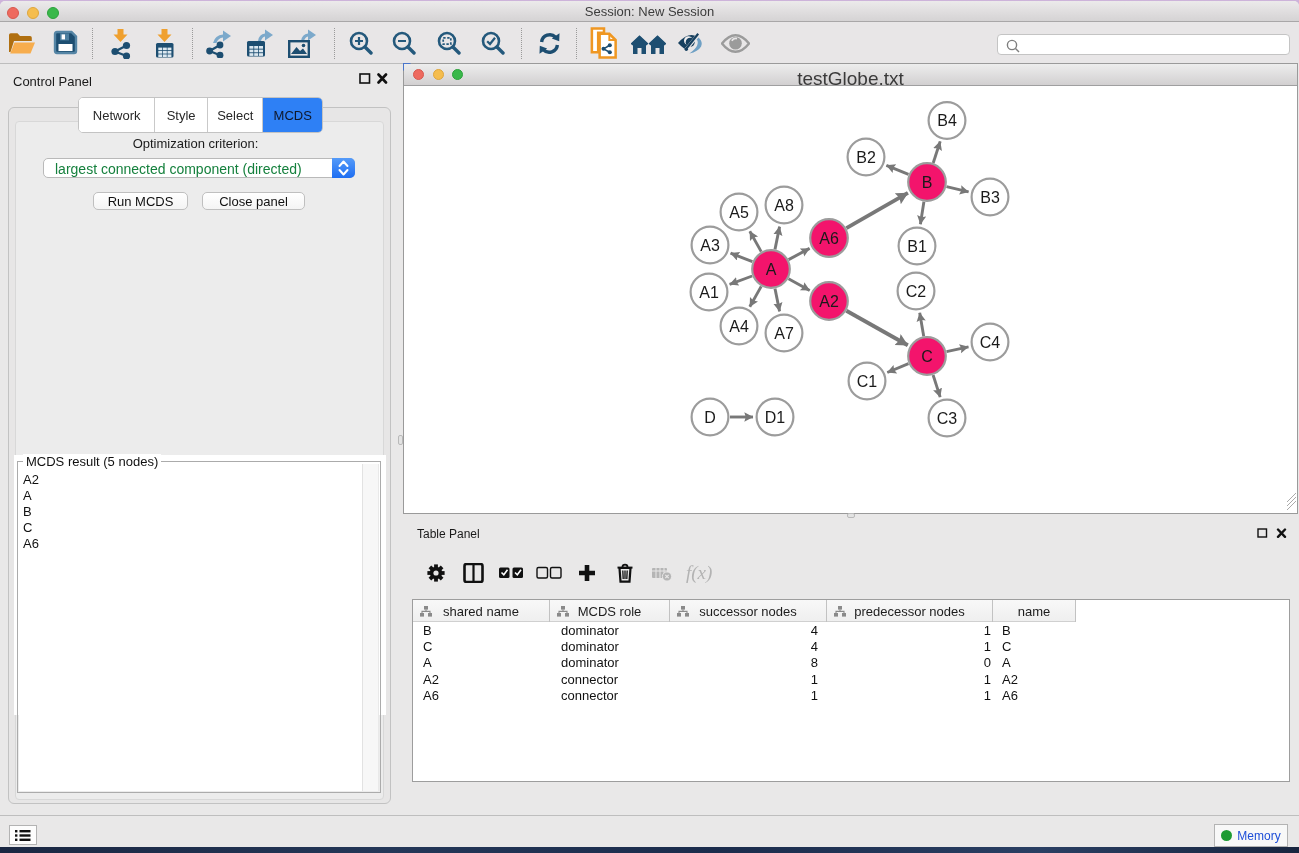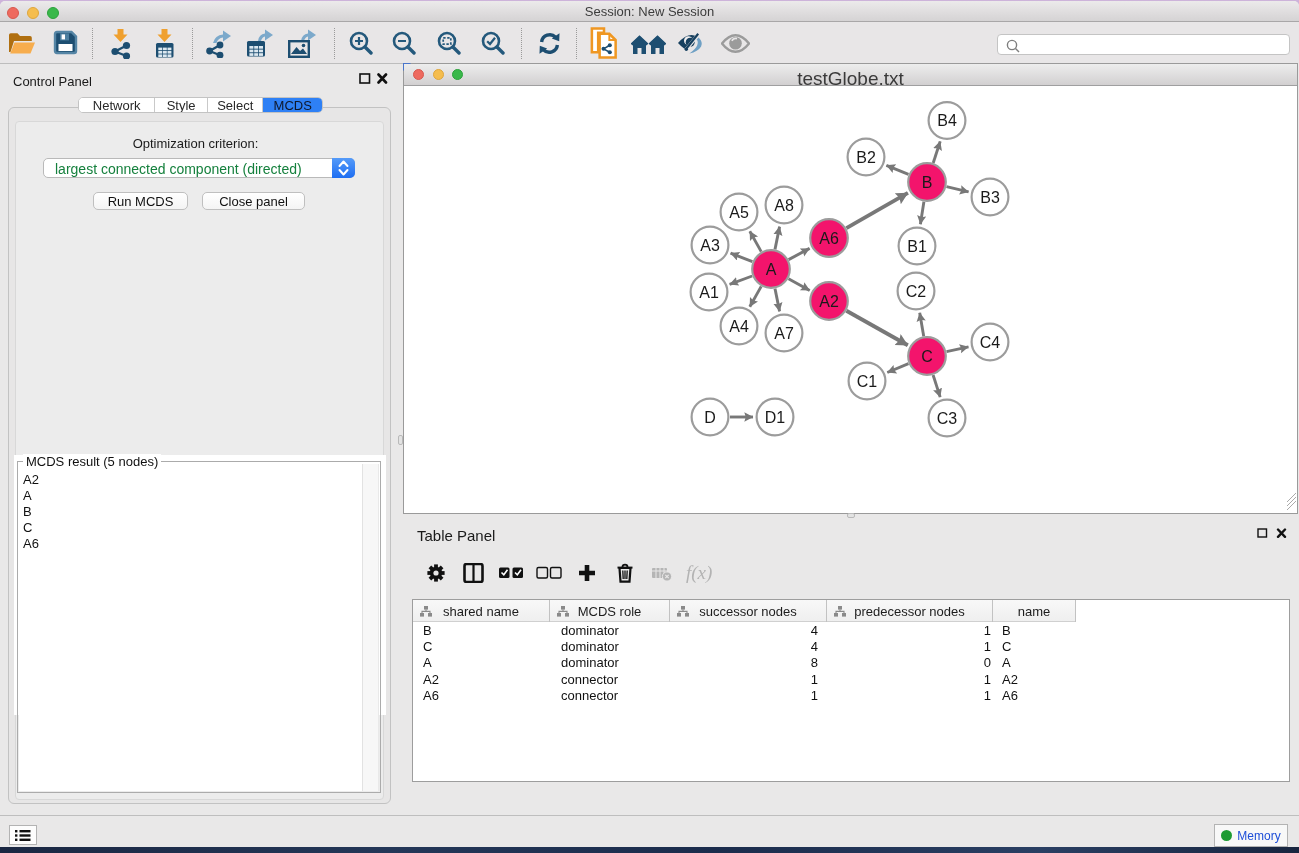--- a/index.html
+++ b/index.html
@@ -10,21 +10,21 @@
 #titlebar { position:absolute; left:0; top:0; width:1299px; height:21px; background:linear-gradient(#eceaeb,#d5d3d4); border-bottom:1px solid #a9a7a8; border-radius:5px 5px 0 0; }
 #titlebar .title { position:absolute; left:0; right:0; top:3px; text-align:center; font-size:13px; color:#3c3c3c; }
 .tl { position:absolute; top:6px; width:12px; height:12px; border-radius:50%; }
 #toolbar { position:absolute; left:0; top:21px; width:1299px; height:41px; background:#e8e6e7; }
 .tsep { position:absolute; top:6px; height:31px; width:0; border-left:1px dotted #9a9a9a; }
 .ticon { position:absolute; top:0; }
 #searchbox { position:absolute; left:997px; top:12px; width:293px; height:21px; background:#fff; border:1px solid #c4c4c4; border-radius:4px; }
 
 #cpanel { position:absolute; left:0; top:62px; width:403px; height:753px; background:#e9e8e8; border-top:1px solid #bdbdbd; }
 #cpanel .ptitle { position:absolute; left:13px; top:10px; font-size:13px; color:#1a1a1a; }
-.segctl { position:absolute; display:flex; height:16px; z-index:5; border:1px solid #c3c3c3; border-radius:5px; background:#fff; overflow:hidden; }
+.segctl { position:absolute; display:flex; height:36px; z-index:5; border:1px solid #c3c3c3; border-radius:5px; background:#fff; overflow:hidden; }
 .segctl .seg { height:100%; display:flex; align-items:center; justify-content:center; font-size:13px; color:#282828; border-right:1px solid #c9c9c9; background:#fff; }
 .segctl .seg:last-child { border-right:none; }
 .segctl .seg.on { background:#2e80f5; color:#0f172a; }
 #tabbody { position:absolute; left:8px; top:43px; width:383px; height:697px; border:1px solid #c2c2c2; border-radius:6px; background:#e7e6e6; }
 #mcdspanel { position:absolute; left:6px; top:13px; width:369px; height:679px; background:#ececec; border:1px solid #d8d8d8; border-radius:4px; }
 #optlabel { position:absolute; left:-4px; width:100%; top:14px; text-align:center; font-size:13px; color:#1b1b1b; }
 #combo { position:absolute; left:27px; top:36px; width:312px; height:20px; background:#fff; border:1px solid #b9b9b9; border-radius:5px; }
 #combo .ctext { position:absolute; left:11px; top:2px; font-size:14px; color:#15803d; }
 #combo .stepper { position:absolute; right:-1px; top:-1px; width:23px; height:20px; background:linear-gradient(#559bf9,#1e6ef2); border-radius:0 5px 5px 0; }
 .btn { position:absolute; height:18px; background:linear-gradient(#ffffff,#f4f4f4); border:1px solid #bfbfbf; border-radius:5px; font-size:13px; color:#111; display:flex; align-items:center; justify-content:center; }
@@ -33,21 +33,21 @@
 #fieldset legend.lg { position:absolute; left:5px; top:-8px; background:#fff; padding:0 3px; font-size:13px; color:#111; }
 #mcdslist { position:absolute; left:1px; top:10px; right:18px; bottom:1px; font-size:13px; color:#111; line-height:16px; padding-left:4px; background:#fff; }
 #sbtrack { position:absolute; right:1px; top:2px; width:17px; bottom:1px; background:#f7f7f7; border-left:1px solid #e2e2e2; border-right:1px solid #e9e9e9; }
 
 #netwin { position:absolute; left:403px; top:62px; width:895px; height:451px; background:#fff; border:1px solid #9a9a9a; }
 #nettitle { position:absolute; left:0; top:0; width:100%; height:22px; background:linear-gradient(#ededed,#d2d0d1); border-bottom:1px solid #9f9fa0; }
 #nettitle .title { position:absolute; left:0; right:0; top:4px; text-align:center; font-size:19px; color:#3a3a3a; }
 #graph { position:absolute; left:-1px; top:22px; }
 
 #tpanel { position:absolute; left:396px; top:514px; width:903px; height:301px; background:#e9e8e8; }
-#tpanel .ptitle { position:absolute; left:21px; top:12px; font-size:15px; color:#1a1a1a; }
+#tpanel .ptitle { position:absolute; left:21px; top:12px; font-size:12px; color:#1a1a1a; }
 #ttable { position:absolute; left:16px; top:84px; width:878px; height:183px; background:#fff; border:1px solid #9d9d9d; }
 #thead { position:absolute; left:0; top:0; width:663px; height:22px; background:linear-gradient(#f8f8f8,#efefef); border-bottom:1px solid #d0d0d0; }
 .hcell { position:absolute; top:0; height:22px; display:flex; align-items:center; justify-content:center; font-size:13px; color:#1c1c1c; border-right:1px solid #c2c2c2; }
 .trow { position:absolute; font-size:13px; color:#111; height:16px; line-height:16px; }
 .cell { position:absolute; top:0; }
 .hico { position:absolute; left:7px; top:6px; }
 .grabber { position:absolute; background:#e3e3e3; border:1px solid #b9b9b9; border-radius:2px; }
 
 #statusbar { position:absolute; left:0; top:814px; width:1299px; height:31px; background:#e9e8e8; border-top:1px solid #bebebe; }
 #desktop { position:absolute; left:0; top:847px; width:1299px; height:6px; background:linear-gradient(90deg,#1a2742,#243758 30%,#1b2c4c 55%,#2a3f63 80%,#18253f); }

